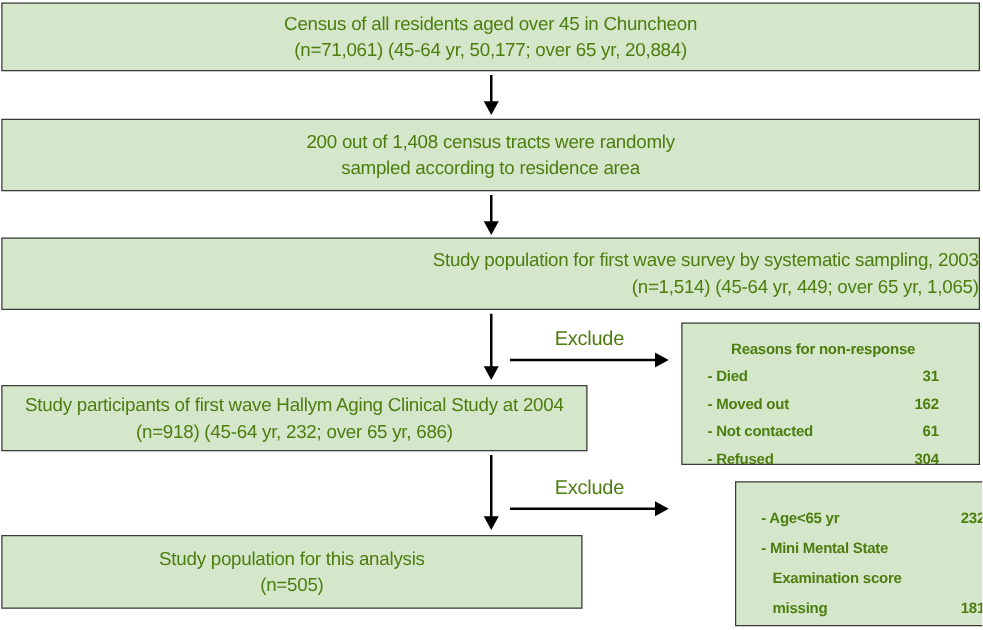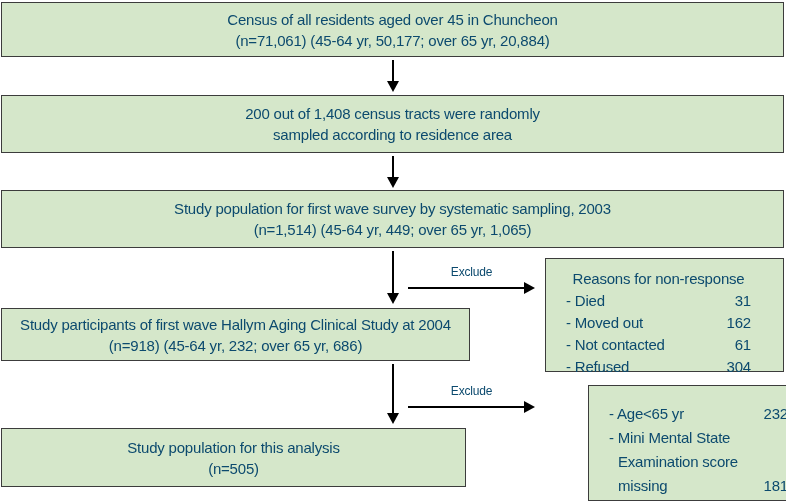--- a/index.html
+++ b/index.html
@@ -2,41 +2,42 @@
 <html style="--box-fill: #d5e7ca; --box-border: #3c3c3c; --arrow: #000000; --background: #ffffff;"><head>
 <meta charset="utf-8">
 <style>
   html, body { margin: 0; padding: 0; background: #ffffff; }
   .canvas {
     position: relative;
     width: 786px;
     height: 504px;
     background: var(--background, #ffffff);
     font-family: "Liberation Sans", "DejaVu Sans", sans-serif;
-    color: #0c4a6e;
+    color: #4d7c0f;
     overflow: hidden;
     letter-spacing: -0.2px;
   }
   .box {
     position: absolute;
     background: var(--box-fill, #d5e7ca);
     border: 1.5px solid var(--box-border, #3c3c3c);
     box-sizing: border-box;
   }
   .main-box {
     display: flex;
     flex-direction: column;
     justify-content: center;
     align-items: center;
     text-align: center;
     font-size: 15px;
     line-height: 21px;
   }
   .side-box {
-    font-size: 15px;
+    font-size: 12px;
+    font-weight: bold;
   }
   .side-box-1 { padding: 9px 32px 0 20px; line-height: 22px; }
   .side-box-2 { padding: 16px 38px 0 20px; line-height: 24px; margin-left: 43px; }
   .side-title { text-align: center; }
   .srow { display: flex; justify-content: space-between; }
   .srow .val { text-align: right; }
   .indent { padding-left: 9px; }
   .vline { position: absolute; width: 2px; background: #000; }
   .hline { position: absolute; height: 2px; background: #000; }
   .head-down {
@@ -48,21 +49,21 @@
   .head-right {
     position: absolute; width: 0; height: 0;
     border-top: 6px solid transparent;
     border-bottom: 6px solid transparent;
     border-left: 11px solid #000;
   }
   .exclude-label {
     position: absolute;
     width: 127px;
     text-align: center;
-    font-size: 12px;
+    font-size: 16px;
     line-height: 20px;
   }
 </style>
 </head>
 <body>
 
 <div class="canvas">
 
   <div class="box main-box" style="left:1px; top:2px; width:783px; height:55px;">
     <div>Census of all residents aged over 45 in Chuncheon</div>
@@ -73,21 +74,21 @@
   <div class="head-down" style="left:387px; top:81px;"></div>
 
   <div class="box main-box" style="left:1px; top:95px; width:783px; height:58px;">
     <div>200 out of 1,408 census tracts were randomly</div>
     <div>sampled according to residence area</div>
   </div>
 
   <div class="vline" style="left:392px; top:156px; height:22px;"></div>
   <div class="head-down" style="left:387px; top:177px;"></div>
 
-  <div class="box main-box" style="left:1px; top:190px; width:783px; height:58px;">
+  <div class="box main-box" style="left:1px; top:190px; width:783px; height:58px;align-items:flex-end;">
     <div>Study population for first wave survey by systematic sampling, 2003</div>
     <div>(n=1,514) (45-64 yr, 449; over 65 yr, 1,065)</div>
   </div>
 
   <div class="vline" style="left:392px; top:251px; height:43px;"></div>
   <div class="head-down" style="left:387px; top:293px;"></div>
   <div class="exclude-label" style="left:408px; top:262px;">Exclude</div>
   <div class="hline" style="left:408px; top:287px; width:117px;"></div>
   <div class="head-right" style="left:524px; top:282px;"></div>
 

